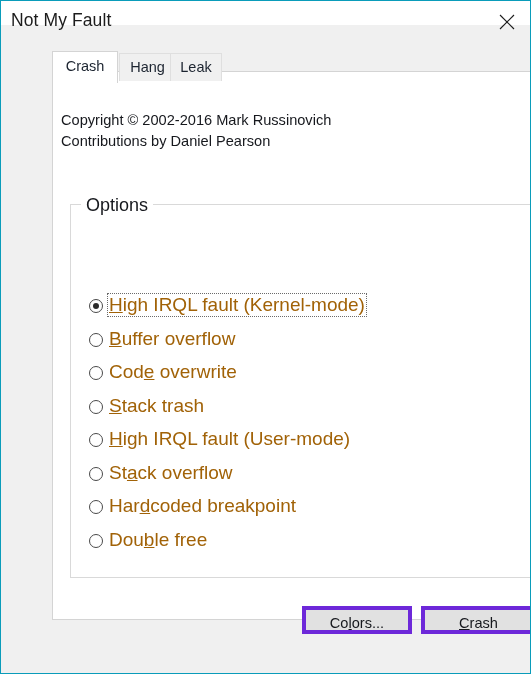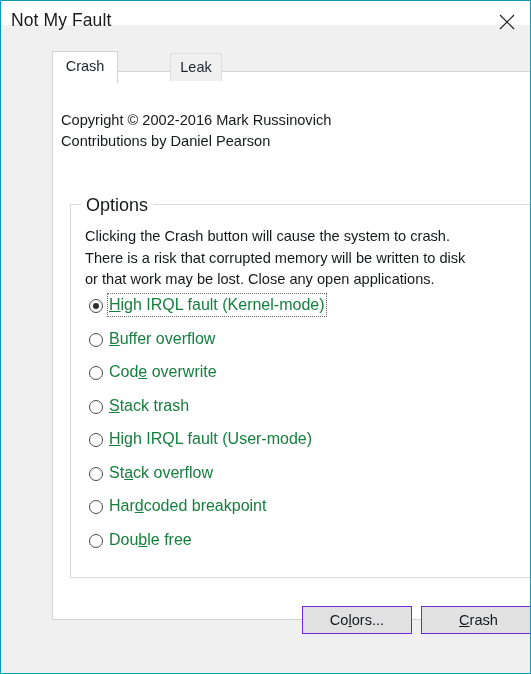--- a/index.html
+++ b/index.html
@@ -187,37 +187,37 @@
     top: 3px;
     width: 6px;
     height: 6px;
     border-radius: 50%;
     background: #2b2b2b;
   }
   .radio-label {
     position: absolute;
     left: 21px;
     top: 0px;
-    font-size: 16px;
-    color: #15803d;
+    font-size: 19px;
+    color: #a16207;
     line-height: 22px;
     padding: 0 1px;
   }
   .radio-row.focused .radio-label {
     outline: 1px dotted #6b6b6b;
     outline-offset: 0px;
   }
   .radio-label u { text-decoration: underline; }
 
   
   .btn {
     position: absolute;
     box-sizing: border-box;
     background: #e1e1e1;
-    border: 1px solid #6d28d9;
+    border: 4px solid #6d28d9;
     font-size: 14.6px;
     color: #16181d;
     text-align: center;
     cursor: default;
     white-space: nowrap;
   }
   .btn u { text-decoration: underline; }
   #btn-colors {
     left: 261px;
     top: 565px;
@@ -249,36 +249,32 @@
       </span>
     </div>
   </div>
 
   <div id="dialog-body" style="background: rgb(240, 240, 240);">
 
     <div id="tabpage"></div>
 
     <div id="tabstrip">
       <div class="tab selected" id="tab-crash">Crash</div>
+      <div class="tab" id="tab-hang">Hang</div>
       <div class="tab" id="tab-leak">Leak</div>
     </div>
 
     <div id="copyright">
       <div>Copyright © 2002-2016 Mark Russinovich</div>
       <div>Contributions by Daniel Pearson</div>
     </div>
 
     <div id="options-group"></div>
     <div id="options-legend">Options</div>
 
-    <div id="options-desc">
-      <div>Clicking the Crash button will cause the system to crash.</div>
-      <div>There is a risk that corrupted memory will be written to disk</div>
-      <div>or that work may be lost. Close any open applications.</div>
-    </div>
 
     <div id="radio-list">
         <div class="radio-row checked focused">
           <span class="radio-mark"></span>
           <span class="radio-label"><u>H</u>igh IRQL fault (Kernel-mode)</span>
         </div>
         <div class="radio-row">
           <span class="radio-mark"></span>
           <span class="radio-label"><u>B</u>uffer overflow</span>
         </div>

